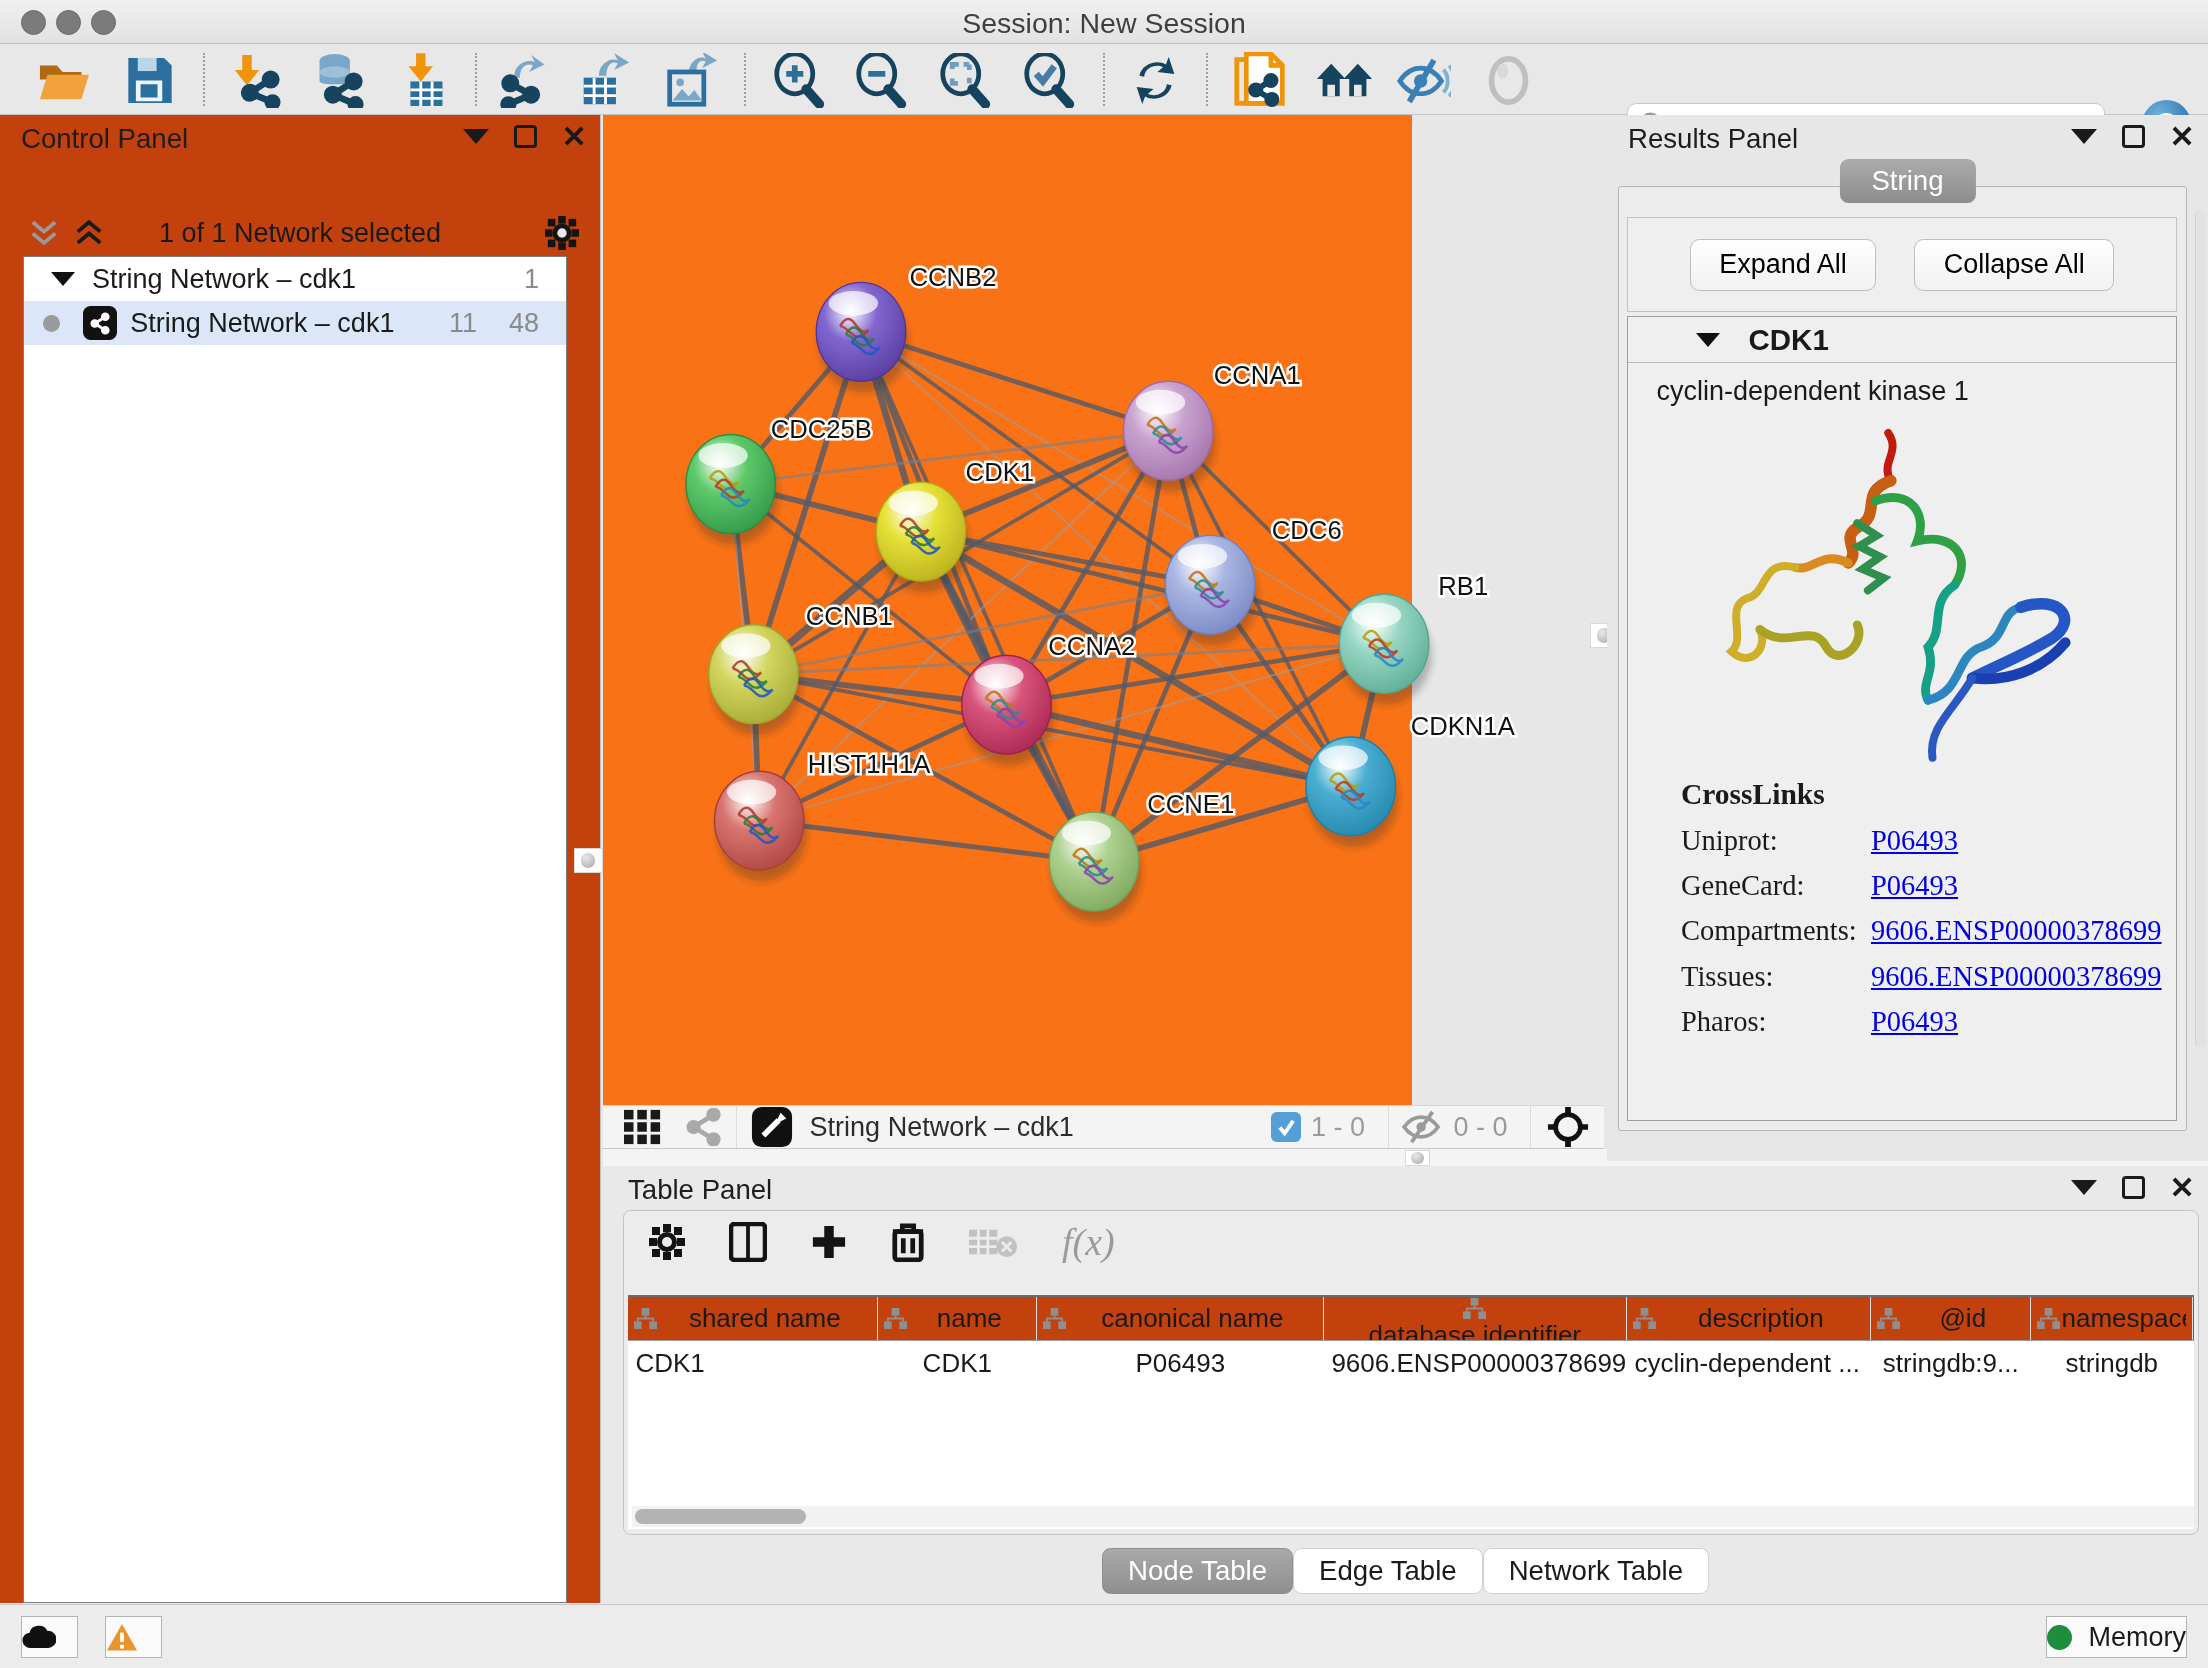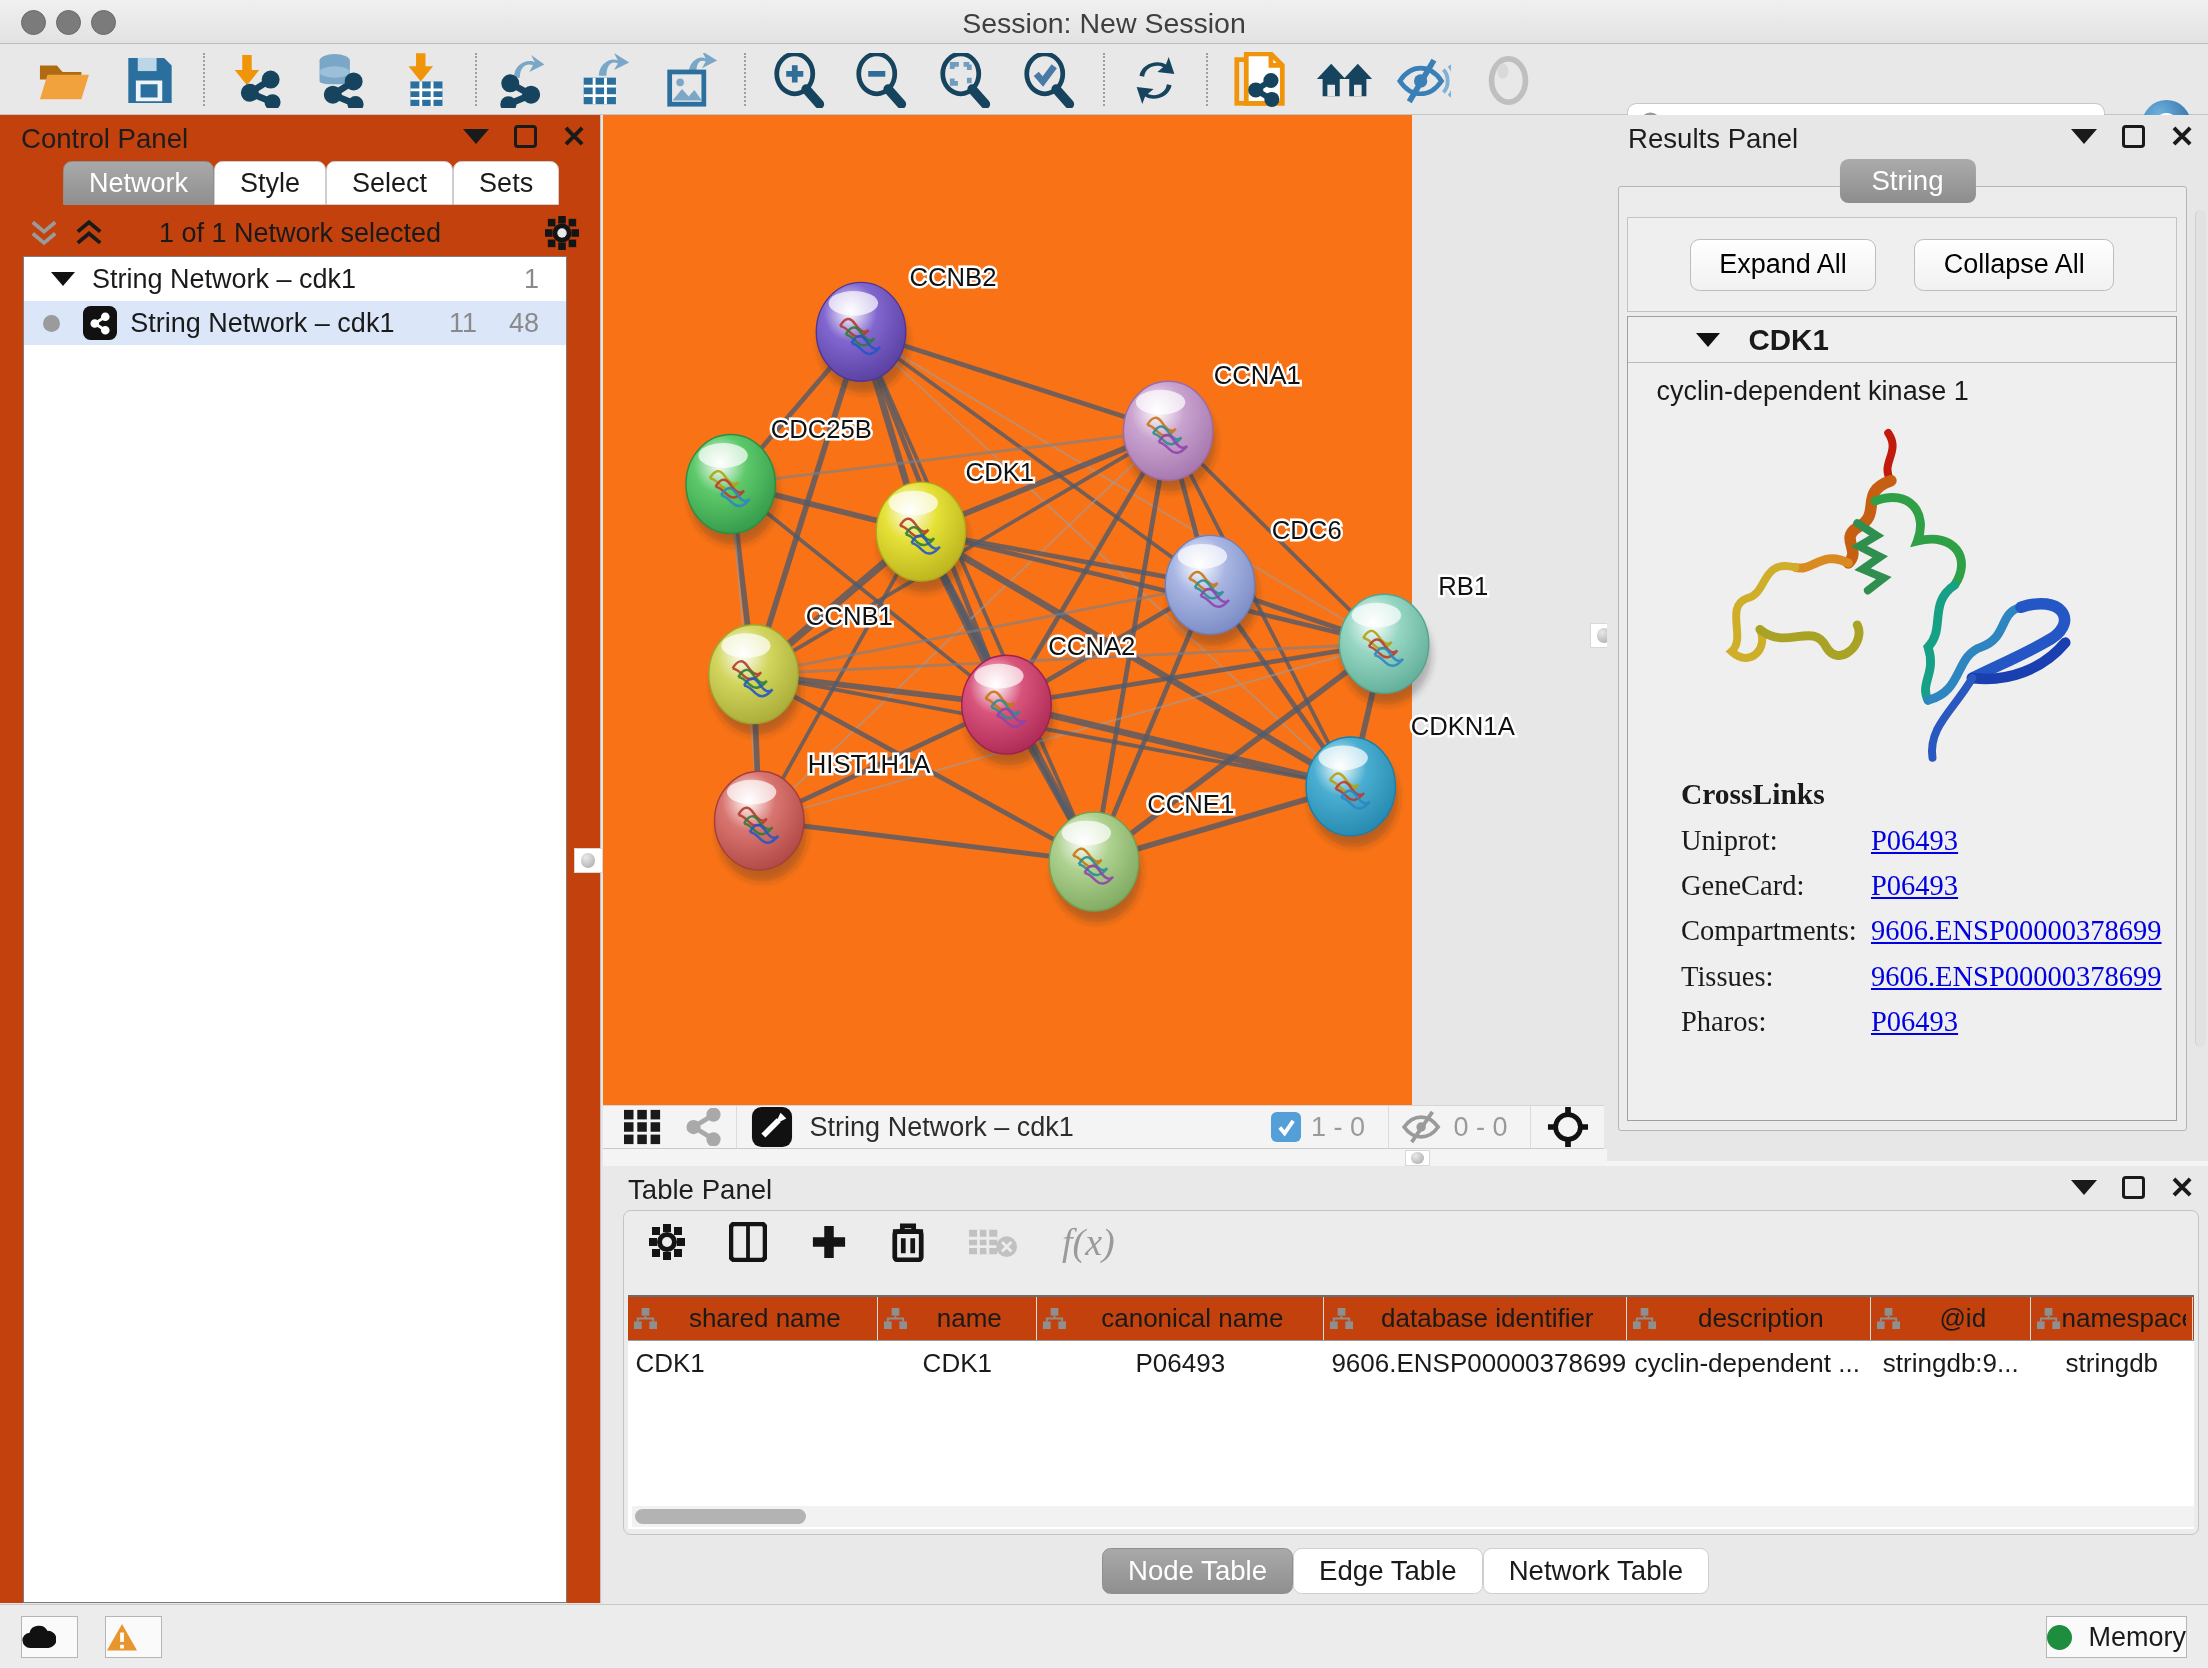--- a/index.html
+++ b/index.html
@@ -315,26 +315,20 @@
   </div>
 
   <div class="control-panel">
     <div class="panel-header">
       <span class="panel-title">Control Panel</span>
       <span class="ph-icons">
         <span class="icon-collapse"></span>
         <span class="icon-float"></span>
         <span class="icon-close">✕</span>
       </span>
-    </div>
-    <div class="cp-tabs">
-      <div class="cp-tab sel">Network</div>
-      <div class="cp-tab">Style</div>
-      <div class="cp-tab">Select</div>
-      <div class="cp-tab">Sets</div>
     </div>
     <div class="cp-sub">
       <svg class="chev" style="left:28.5px" width="30" height="27" viewBox="0 0 32 28">
         <path d="M4 2 l12 10 12-10 M4 14 l12 10 12-10" stroke="#9a9a9a" stroke-width="4" fill="none"></path>
       </svg>
       <svg class="chev" style="left:74px" width="30" height="27" viewBox="0 0 32 28">
         <path d="M4 12 L16 2 28 12 M4 24 L16 14 28 24" stroke="#1a1a1a" stroke-width="4" fill="none"></path>
       </svg>
       <div class="cp-count">1 of 1 Network selected</div>
       <svg class="gear" width="34" height="34" viewBox="0 0 36 36">
@@ -768,21 +762,21 @@
             </div>
             <div class="th" style="width: 287px;">
               <svg width="25" height="23" viewBox="0 0 26 24" style="flex:0 0 auto">
                 <rect x="9" y="1" width="8" height="8" fill="#8f8f8f"></rect>
                 <rect x="1" y="15" width="8" height="8" fill="#8f8f8f"></rect>
                 <rect x="17" y="15" width="8" height="8" fill="#8f8f8f"></rect>
                 <path d="M13 9 v3 M5 15 v-3 h16 v3" stroke="#8f8f8f" stroke-width="2" fill="none"></path>
               </svg>
               <span class="lbl">canonical name</span>
             </div>
-            <div class="th" style="width: 303px;">
+            <div class="th" style="width: 303px; flex-direction: column;">
               <svg width="25" height="23" viewBox="0 0 26 24" style="flex:0 0 auto">
                 <rect x="9" y="1" width="8" height="8" fill="#8f8f8f"></rect>
                 <rect x="1" y="15" width="8" height="8" fill="#8f8f8f"></rect>
                 <rect x="17" y="15" width="8" height="8" fill="#8f8f8f"></rect>
                 <path d="M13 9 v3 M5 15 v-3 h16 v3" stroke="#8f8f8f" stroke-width="2" fill="none"></path>
               </svg>
               <span class="lbl">database identifier</span>
             </div>
             <div class="th" style="width: 244px;">
               <svg width="25" height="23" viewBox="0 0 26 24" style="flex:0 0 auto">

